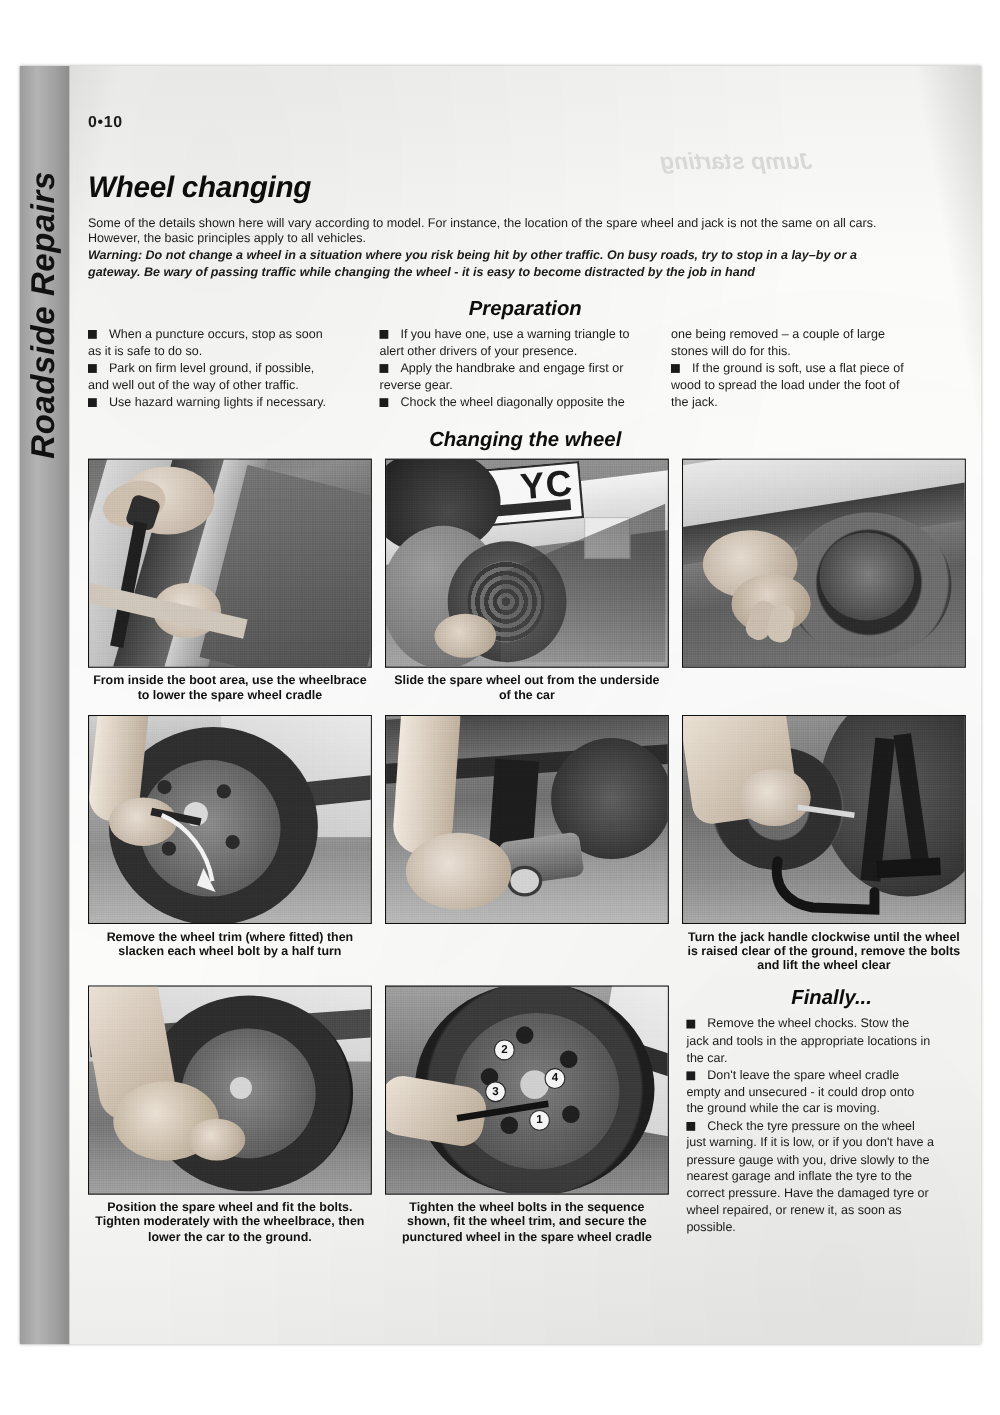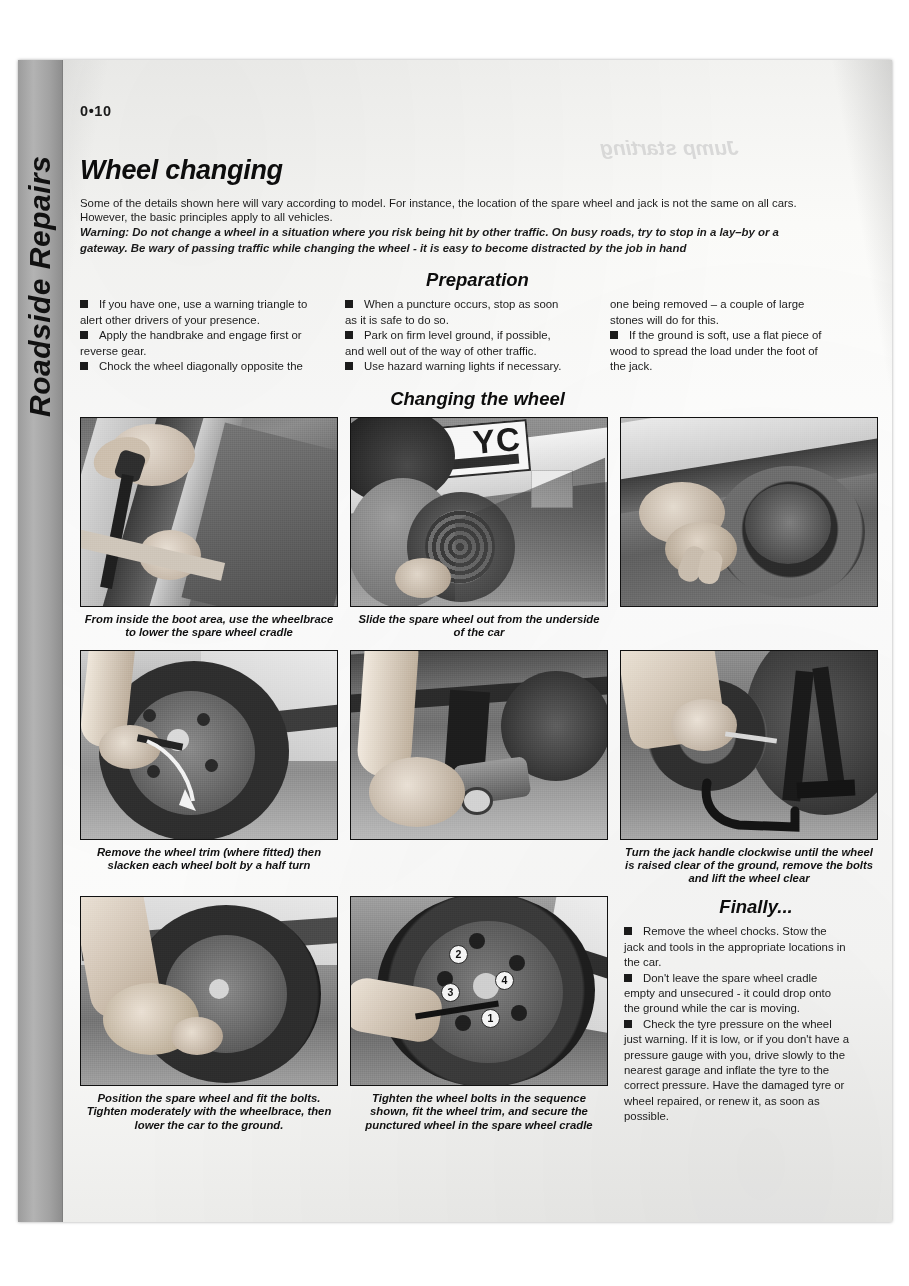--- a/index.html
+++ b/index.html
@@ -158,21 +158,20 @@
     overflow: hidden;
     background: #8e8e8e;
   }
   .fig .cap {
     font-size: 11.3px;
     line-height: 13.4px;
     font-weight: bold;
     text-align: center;
     padding: 6px 2px 0 2px;
     color: #111;
-    font-style: italic;
   }
   .row2 { margin-top: 10px; }
   .row3 { margin-top: 10px; }
 
   
   .ph { position: absolute; inset: 0; }
   .grain {
     position: absolute; inset: 0;
     background-image:
       repeating-linear-gradient(0deg, rgba(255,255,255,0.05) 0 1px, rgba(0,0,0,0.05) 1px 2px),
@@ -239,36 +238,36 @@
   <div class="intro">
     <p>Some of the details shown here will vary according to model. For instance, the location of the spare wheel and jack is not the same on all cars.</p>
     <p>However, the basic principles apply to all vehicles.</p>
     <p class="warning">Warning: Do not change a wheel in a situation where you risk being hit by other traffic. On busy roads, try to stop in a lay–by or a</p>
     <p class="warning">gateway. Be wary of passing traffic while changing the wheel - it is easy to become distracted by the job in hand</p>
   </div>
 
   <h2 class="sub-title">Preparation</h2>
 
   <div class="prep-cols">
+    <div class="col c1">
+      <ul class="bullets">
+          <li class="has-bullet"><span class="sq"></span><span>When a puncture occurs, stop as soon</span></li>
+          <li class="cont"><span>as it is safe to do so.</span></li>
+          <li class="has-bullet"><span class="sq"></span><span>Park on firm level ground, if  possible,</span></li>
+          <li class="cont"><span>and well out of the way of other traffic.</span></li>
+          <li class="has-bullet"><span class="sq"></span><span>Use hazard warning lights if necessary.</span></li>
+        </ul>
+    </div>
     <div class="col c2">
       <ul class="bullets">
           <li class="has-bullet"><span class="sq"></span><span>If you have one, use a warning triangle to</span></li>
           <li class="cont"><span>alert other drivers of your presence.</span></li>
           <li class="has-bullet"><span class="sq"></span><span>Apply the handbrake and engage first or</span></li>
           <li class="cont"><span>reverse gear.</span></li>
           <li class="has-bullet"><span class="sq"></span><span>Chock the wheel diagonally opposite the</span></li>
-        </ul>
-    </div>
-    <div class="col c1">
-      <ul class="bullets">
-          <li class="has-bullet"><span class="sq"></span><span>When a puncture occurs, stop as soon</span></li>
-          <li class="cont"><span>as it is safe to do so.</span></li>
-          <li class="has-bullet"><span class="sq"></span><span>Park on firm level ground, if  possible,</span></li>
-          <li class="cont"><span>and well out of the way of other traffic.</span></li>
-          <li class="has-bullet"><span class="sq"></span><span>Use hazard warning lights if necessary.</span></li>
         </ul>
     </div>
     <div class="col c3">
       <ul class="bullets">
           <li class="cont"><span>one being removed – a couple of large</span></li>
           <li class="cont"><span>stones will do for this.</span></li>
           <li class="has-bullet"><span class="sq"></span><span>If the ground is soft, use a flat piece of</span></li>
           <li class="cont"><span>wood to spread the load under the foot of</span></li>
           <li class="cont"><span>the jack.</span></li>
         </ul>

